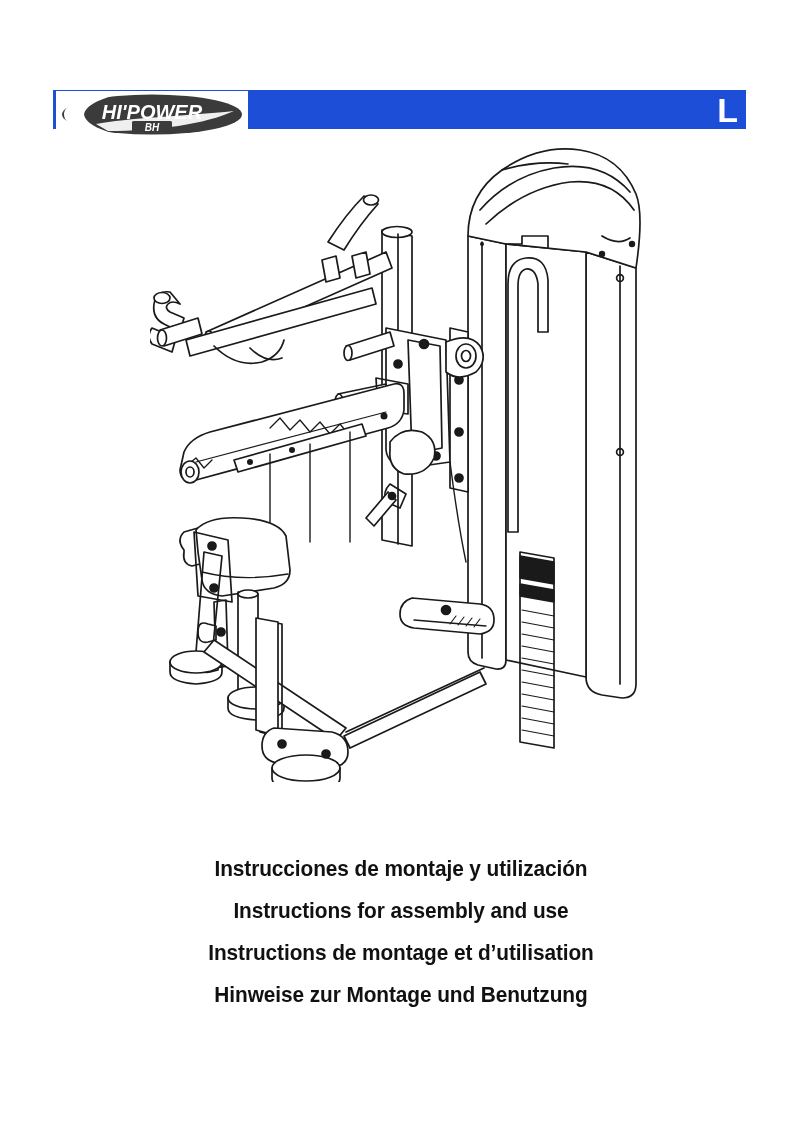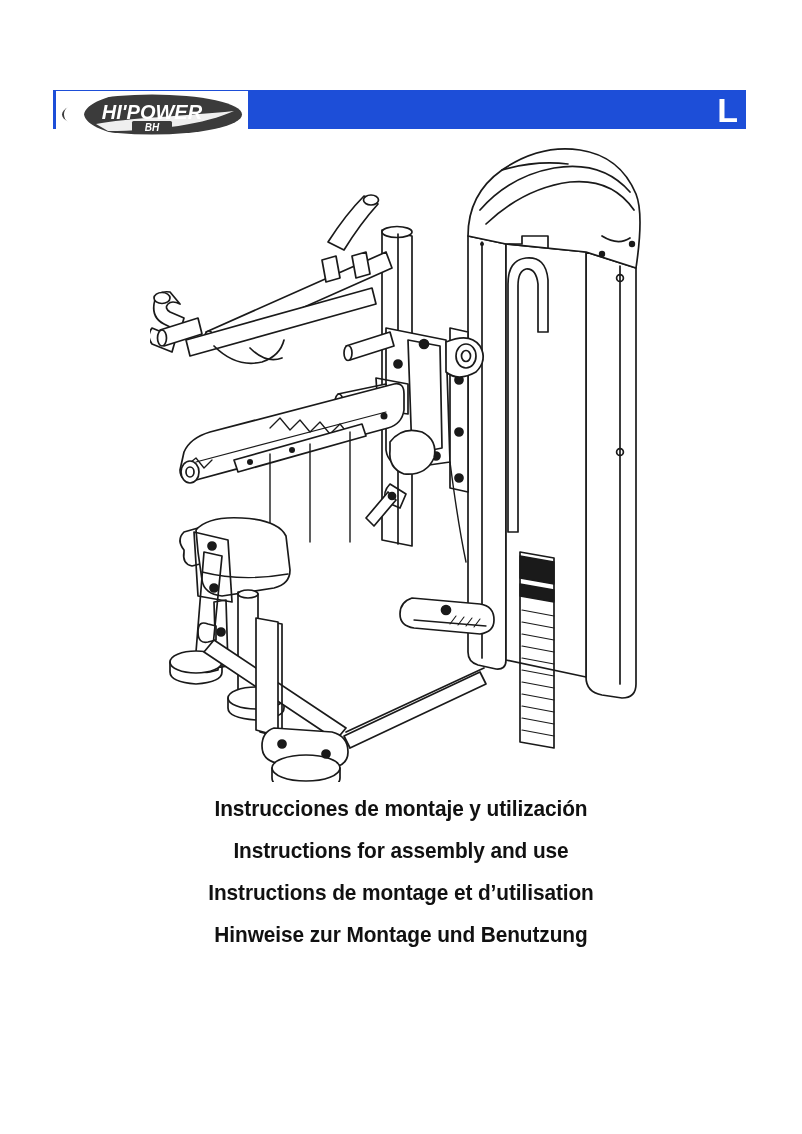--- a/index.html
+++ b/index.html
@@ -64,21 +64,21 @@
   .illustration svg {
     display: block;
     width: 100%;
     height: 100%;
   }
 
   
   .title-block {
     position: absolute;
     left: 0;
-    top: 788px;
+    top: 848px;
     width: 802px;
     text-align: center;
   }
   .title-line {
     font-family: "Liberation Sans", sans-serif;
     font-weight: bold;
     font-size: 21.5px;
     line-height: 42px;
     color: #111111;
     letter-spacing: -0.1px;

